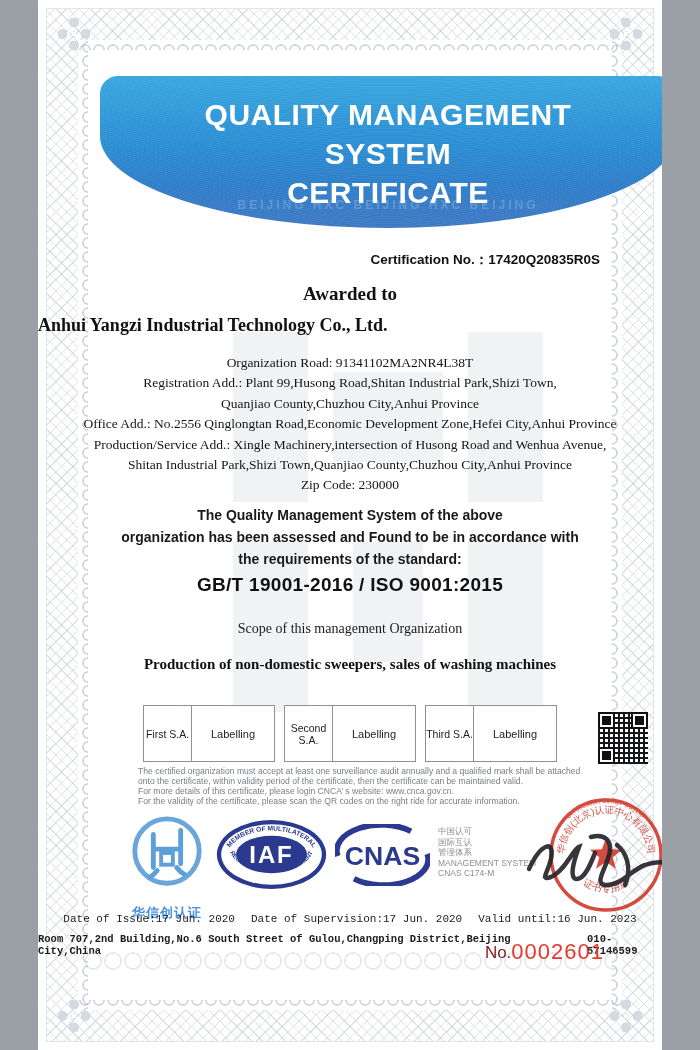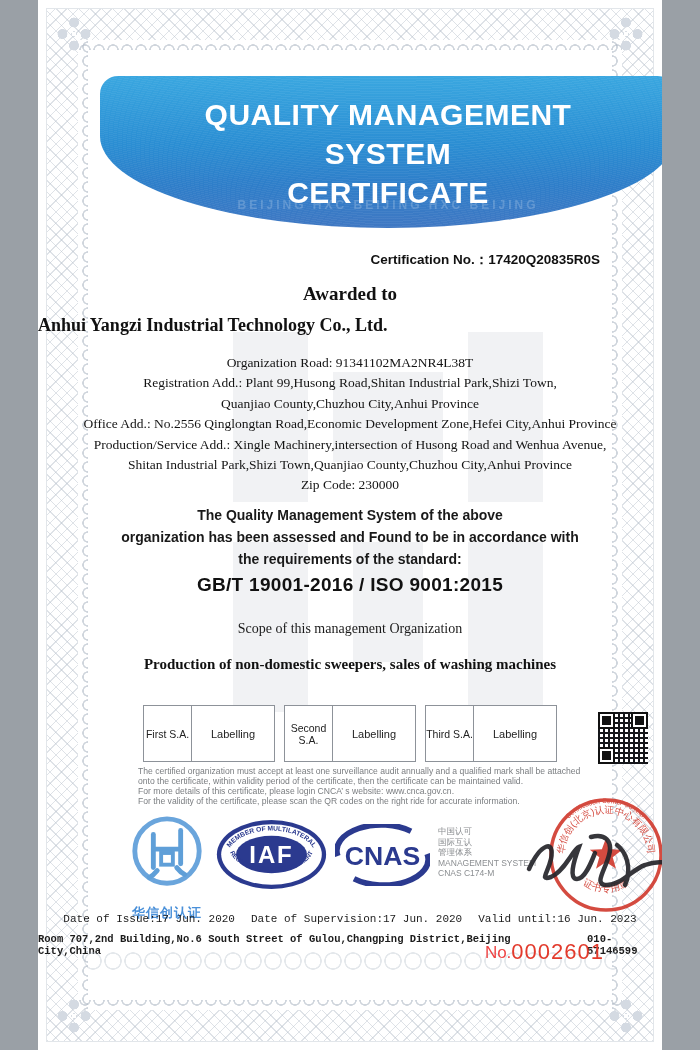--- a/index.html
+++ b/index.html
@@ -83,21 +83,21 @@
   .stamp{position:absolute;left:483px;top:793px;}
   
   .footer-dates{position:absolute;top:913px;width:100%;display:flex;justify-content:center;gap:16px;
       font-family:"Liberation Mono",monospace;font-size:11px;font-weight:normal;color:#1b1b1b;}
   .footer-address{position:absolute;top:933px;width:100%;display:flex;justify-content:center;gap:12px;
       font-family:"Liberation Mono",monospace;font-size:10.5px;font-weight:bold;color:#1b1b1b;}
   .loops{position:absolute;left:45px;right:45px;top:948px;height:26px;opacity:.5;
       background:radial-gradient(circle 9px at 10px 13px, transparent 7px, rgba(178,188,199,.7) 7.5px, rgba(178,188,199,.7) 8.5px, transparent 9px);
       background-size:20px 26px;background-repeat:repeat-x;}
   .serial{position:absolute;top:941px;right:58px;display:flex;align-items:flex-end;}
-  .serial-prefix{font-size:17px;color:#ef4444;}
+  .serial-prefix{font-size:17px;color:#7f1d1d;}
   .serial-number{font-size:22px;color:#e23a2c;letter-spacing:1px;line-height:22px;}
   svg text{font-family:"Liberation Sans",sans-serif;}
 </style>
 </head>
 <body>
 
 <div class="page">
 
   <div class="frame"></div>
   <div class="inner-white"></div>

